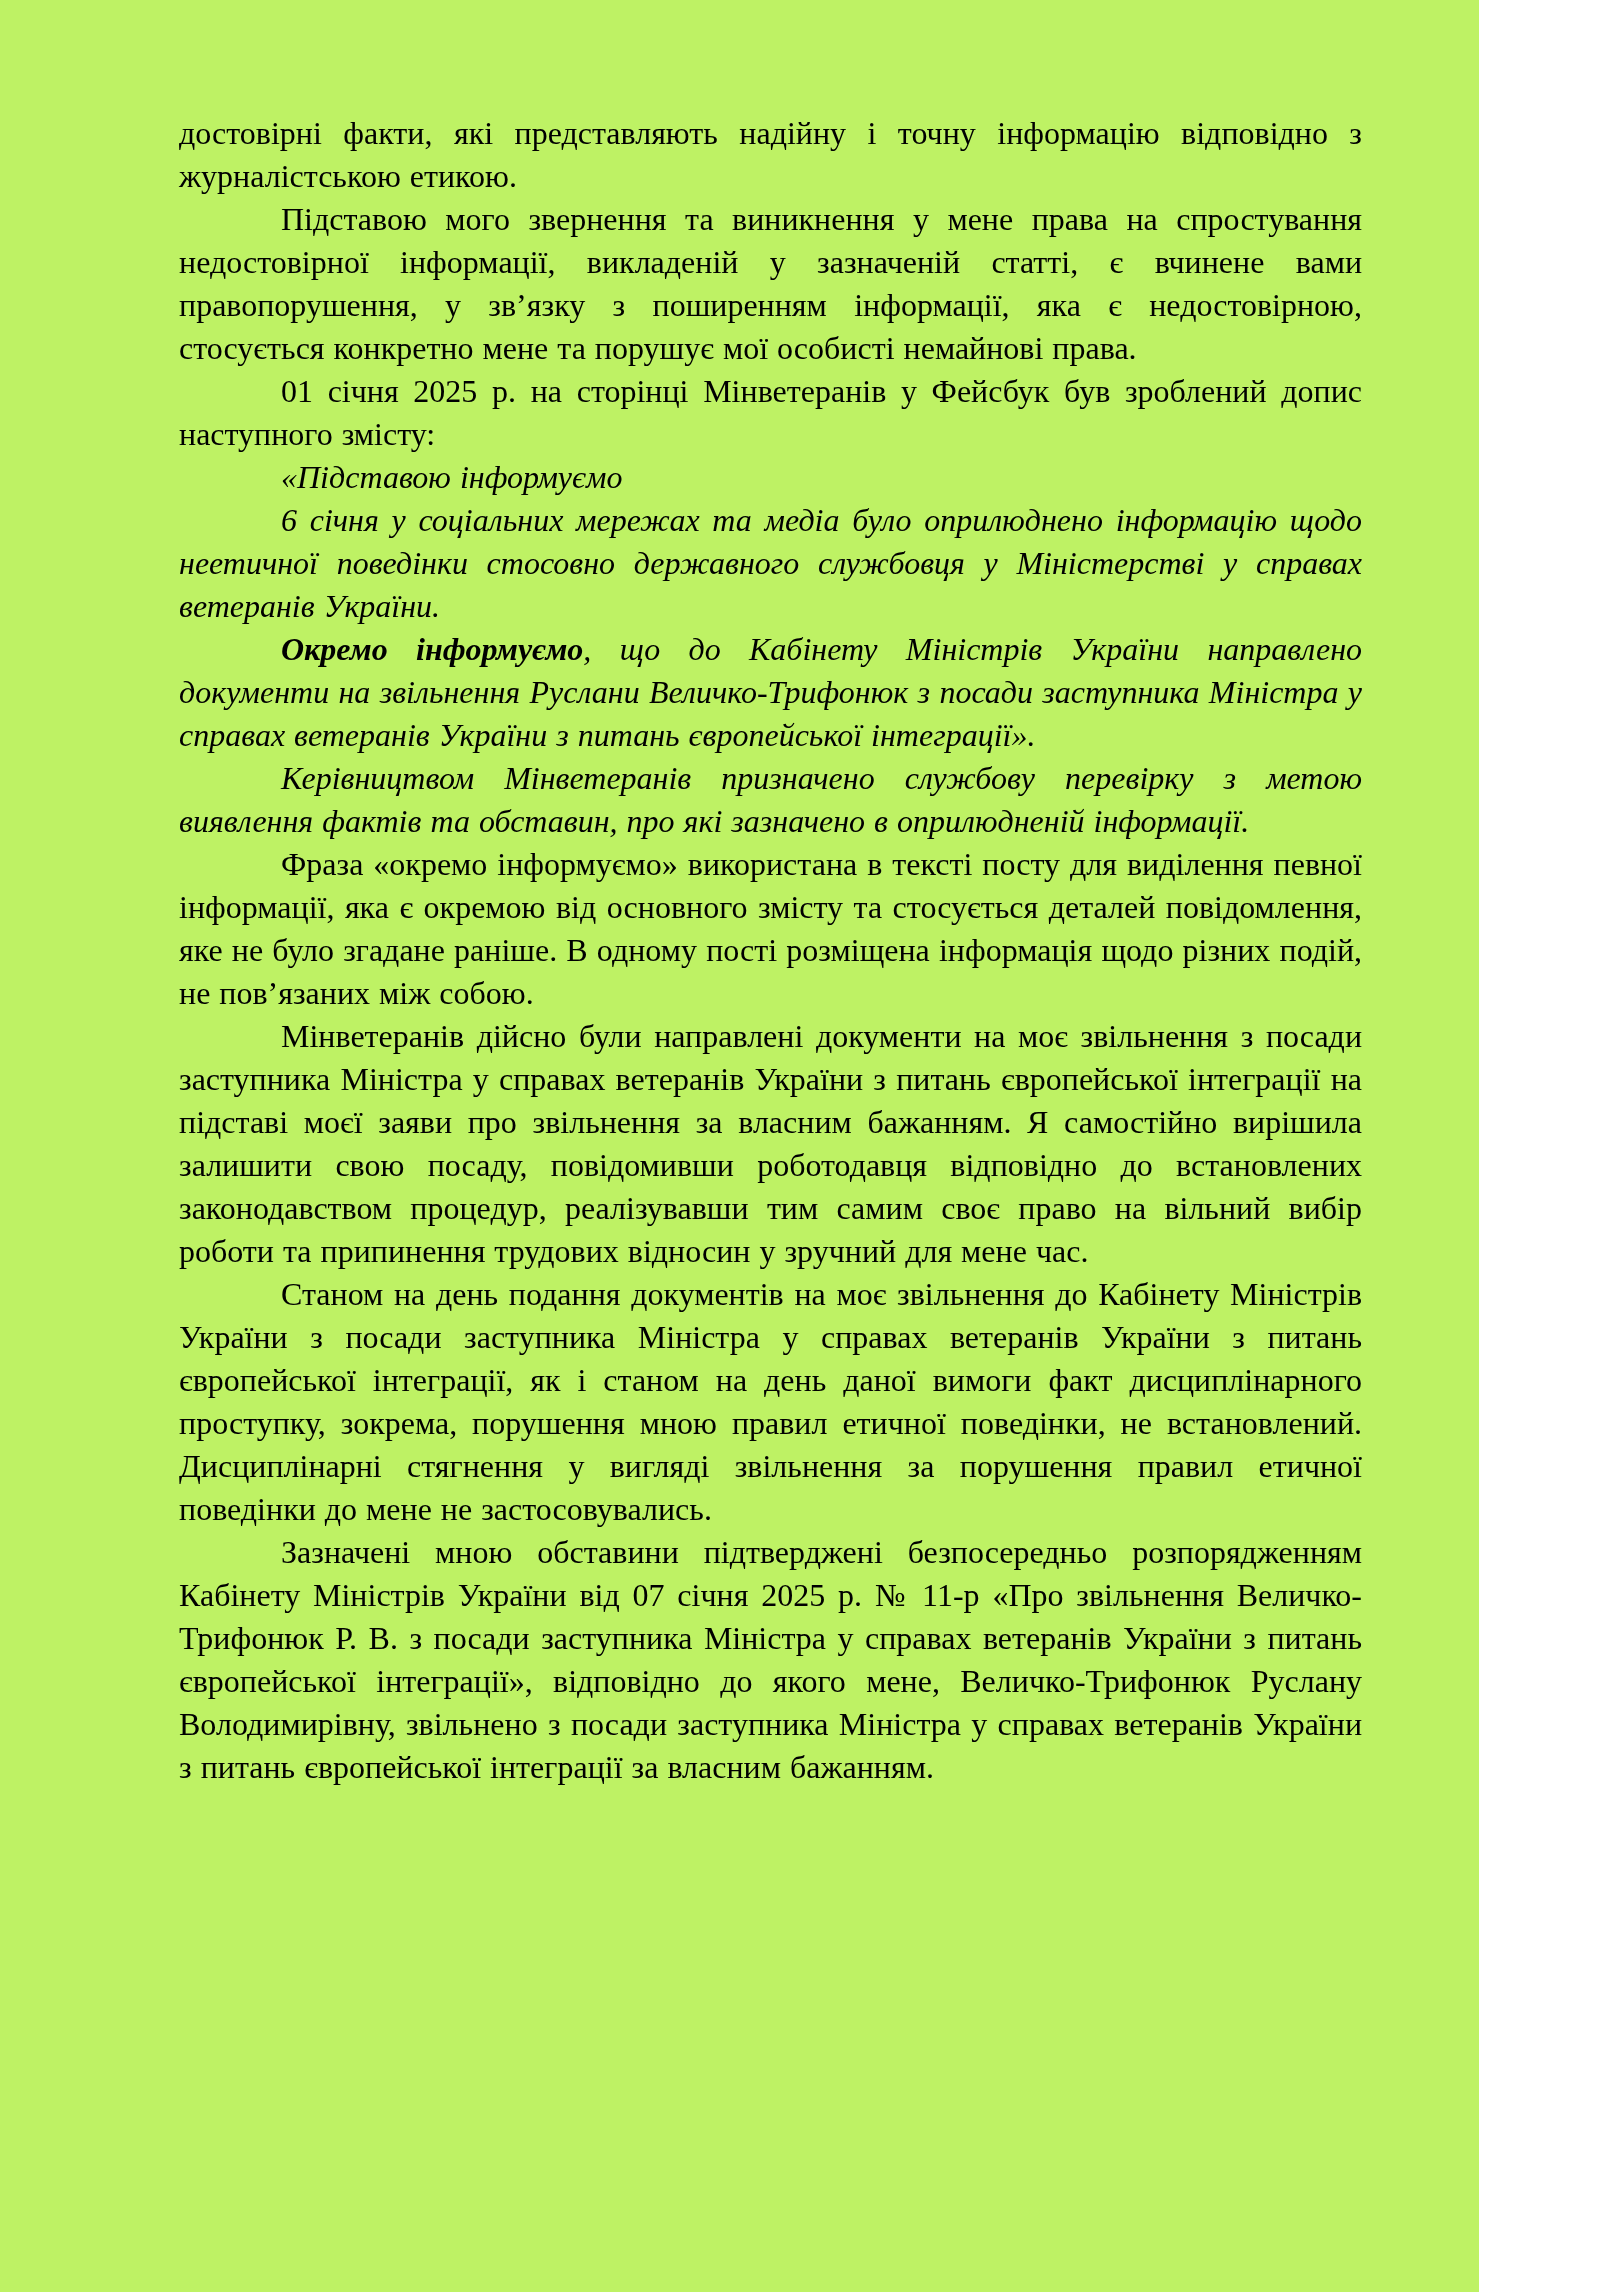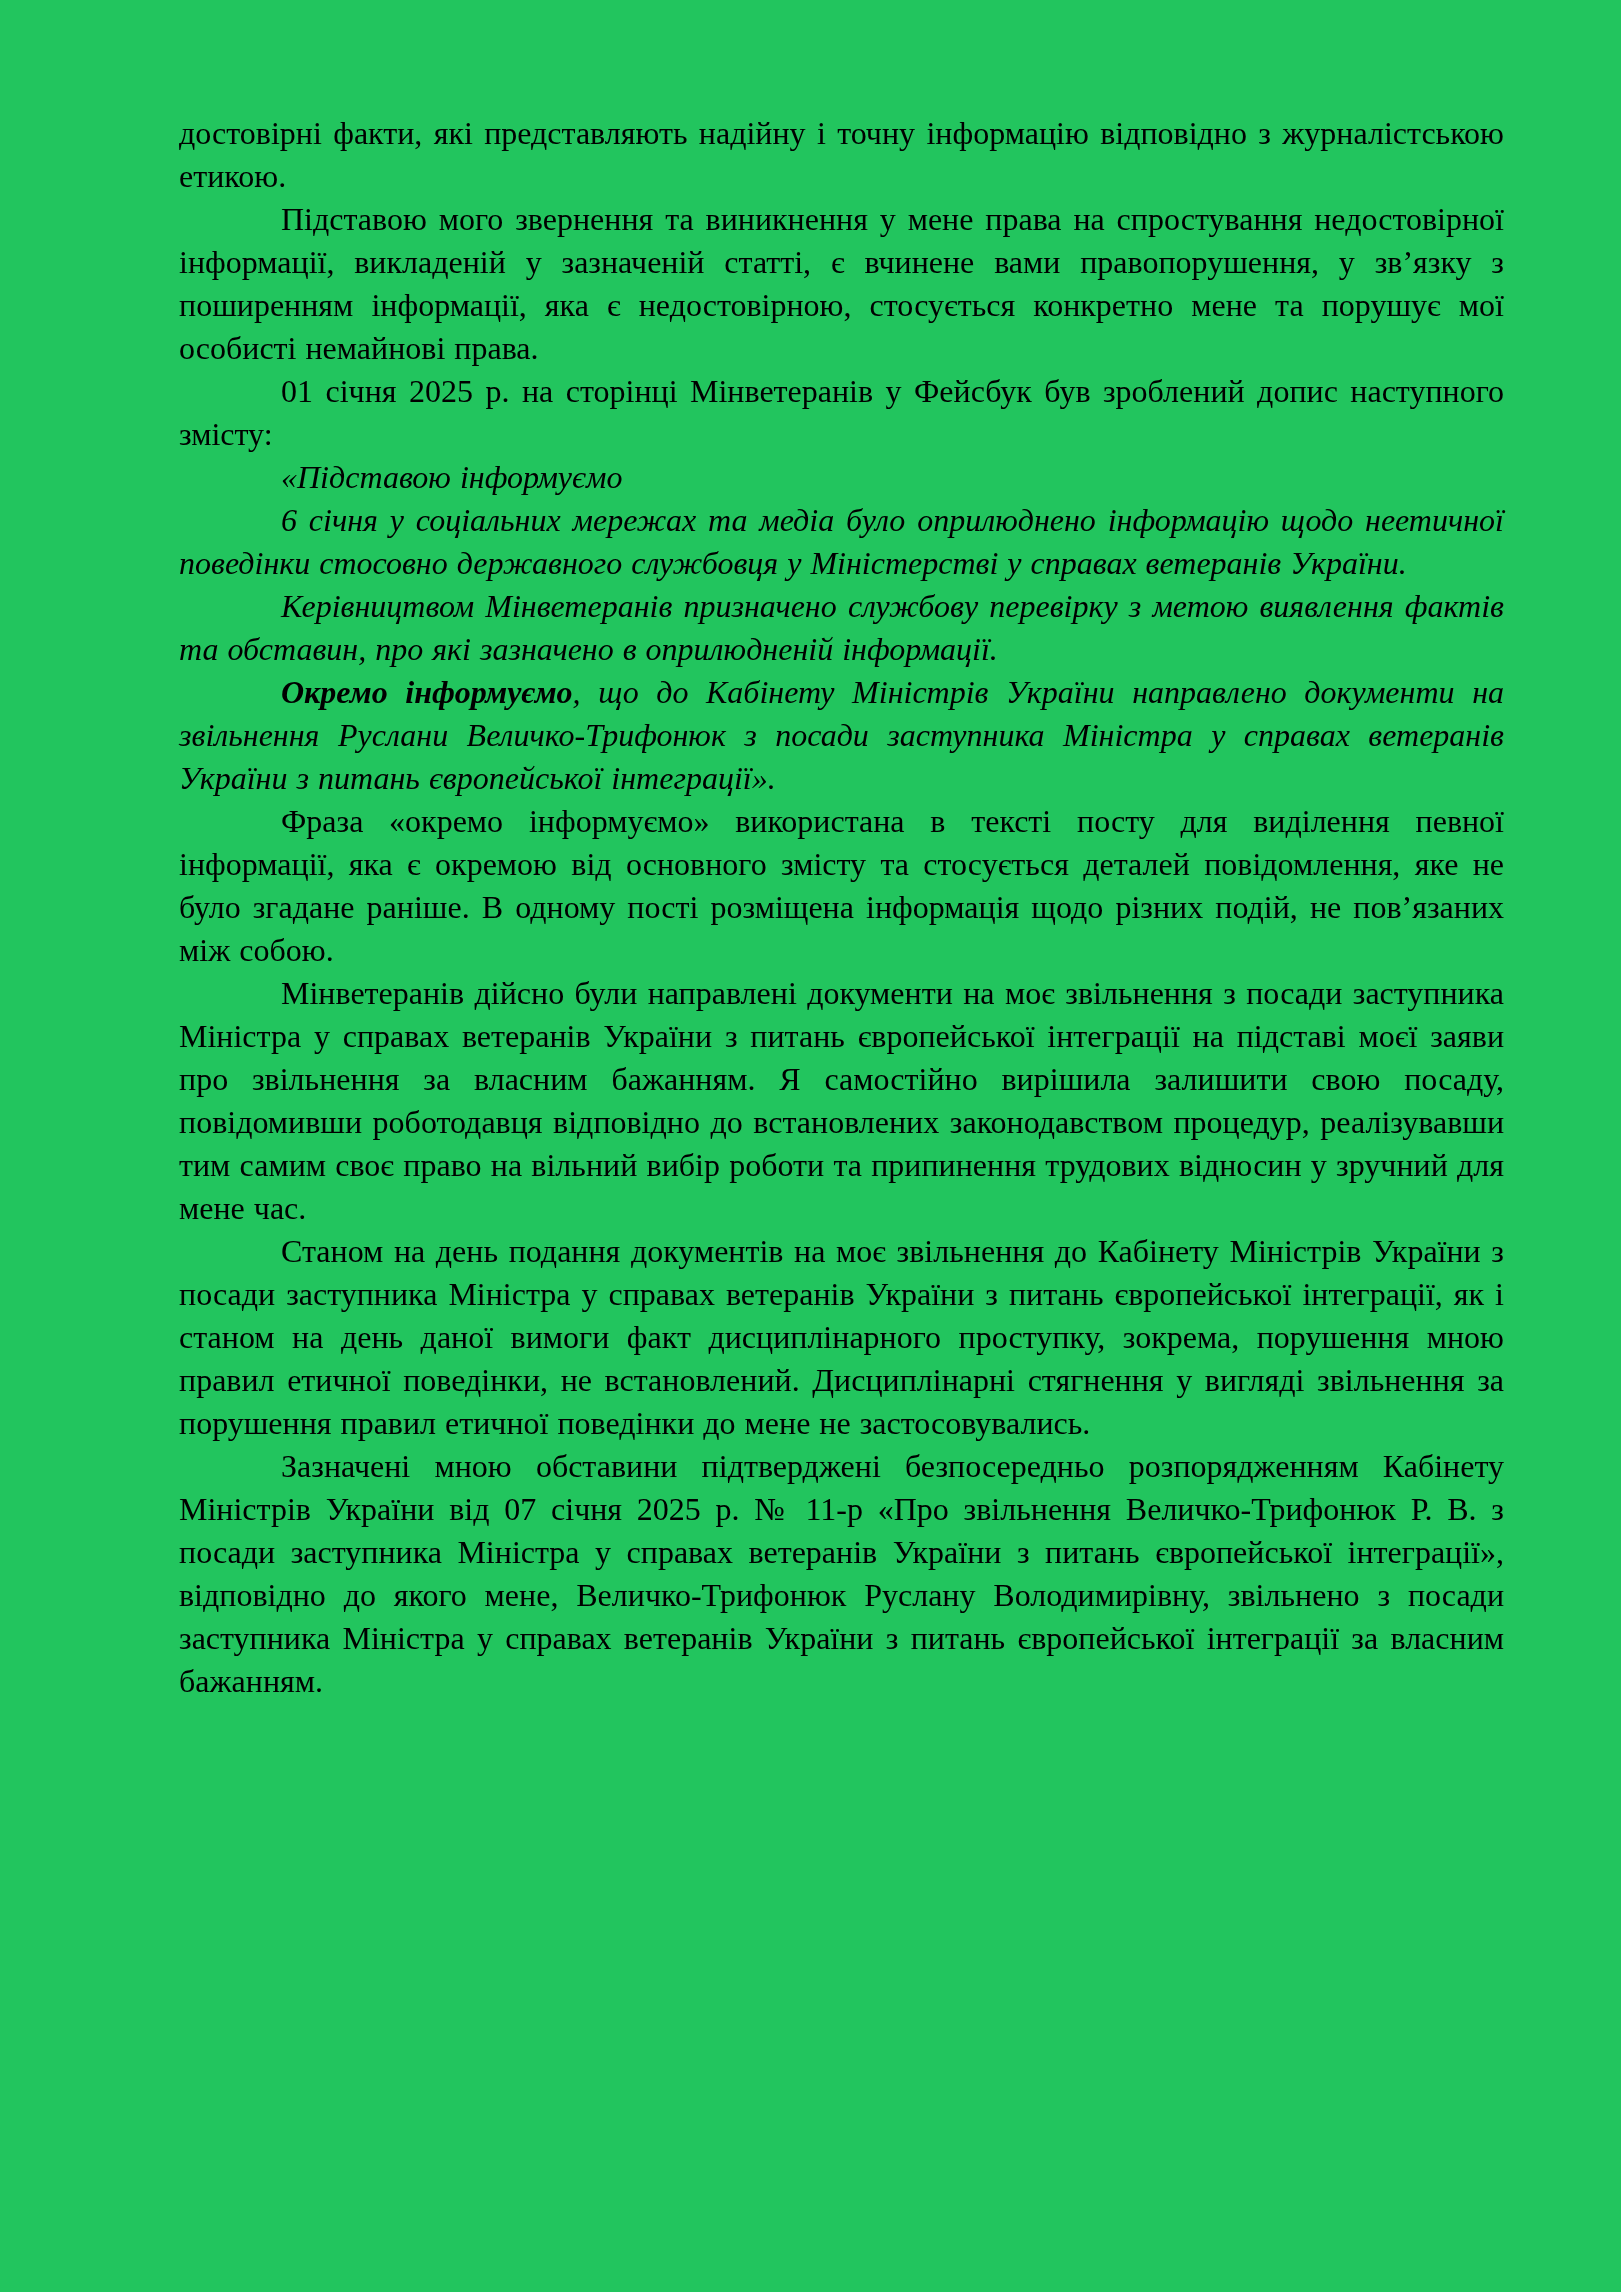--- a/index.html
+++ b/index.html
@@ -1,20 +1,20 @@
 <!DOCTYPE html>
 <html lang="uk"><head>
 <meta charset="utf-8">
 <style>
   html, body { margin: 0; padding: 0; background: #ffffff; }
   .page {
     position: relative;
-    width: 1621px;
+    width: 1479px;
     height: 2293px;
-    background: #22c55e;
+    background: #bef264;
     color: #000000;
     font-family: "Liberation Serif", "DejaVu Serif", serif;
     box-sizing: border-box;
     padding: 112px 117px 0 179px;
     overflow: hidden;
   }
   p.para {
     margin: 0;
     font-size: 32px;
     line-height: 43px;
@@ -36,20 +36,20 @@
 </style>
 </head>
 <body>
 
 <div class="page">
   <p class="para no-indent">достовірні факти, які представляють надійну і точну інформацію відповідно з журналістською етикою.</p>
   <p class="para">Підставою мого звернення та виникнення у мене права на спростування недостовірної інформації, викладеній у зазначеній статті, є вчинене вами правопорушення, у зв’язку з поширенням інформації, яка є недостовірною, стосується конкретно мене та порушує мої особисті немайнові права.</p>
   <p class="para">01 січня 2025 р. на сторінці Мінветеранів у Фейсбук був зроблений допис наступного змісту:</p>
   <p class="para it">«Підставою інформуємо</p>
   <p class="para it">6 січня у соціальних мережах та медіа було оприлюднено інформацію щодо неетичної поведінки стосовно державного службовця у Міністерстві у справах ветеранів України.</p>
+  <p class="para it"><span class="bi">Окремо інформуємо</span><span class="it">, що до Кабінету Міністрів України направлено документи на звільнення Руслани Величко-Трифонюк з посади заступника Міністра у справах ветеранів України з питань європейської інтеграції».</span></p>
   <p class="para it">Керівництвом Мінветеранів призначено службову перевірку з метою виявлення фактів та обставин, про які зазначено в оприлюдненій інформації.</p>
-  <p class="para it"><span class="bi">Окремо інформуємо</span><span class="it">, що до Кабінету Міністрів України направлено документи на звільнення Руслани Величко-Трифонюк з посади заступника Міністра у справах ветеранів України з питань європейської інтеграції».</span></p>
   <p class="para">Фраза «окремо інформуємо» використана в тексті посту для виділення певної інформації, яка є окремою від основного змісту та стосується деталей повідомлення, яке не було згадане раніше. В одному пості розміщена інформація щодо різних подій, не пов’язаних між собою.</p>
   <p class="para">Мінветеранів дійсно були направлені документи на моє звільнення з посади заступника Міністра у справах ветеранів України з питань європейської інтеграції на підставі моєї заяви про звільнення за власним бажанням. Я самостійно вирішила залишити свою посаду, повідомивши роботодавця відповідно до встановлених законодавством процедур, реалізувавши тим самим своє право на вільний вибір роботи та припинення трудових відносин у зручний для мене час.</p>
   <p class="para">Станом на день подання документів на моє звільнення до Кабінету Міністрів України з посади заступника Міністра у справах ветеранів України з питань європейської інтеграції, як і станом на день даної вимоги факт дисциплінарного проступку, зокрема, порушення мною правил етичної поведінки, не встановлений. Дисциплінарні стягнення у вигляді звільнення за порушення правил етичної поведінки до мене не застосовувались.</p>
   <p class="para">Зазначені мною обставини підтверджені безпосередньо розпорядженням Кабінету Міністрів України від 07 січня 2025 р. № 11-р «Про звільнення Величко-Трифонюк Р. В. з посади заступника Міністра у справах ветеранів України з питань європейської інтеграції», відповідно до якого мене, Величко-Трифонюк Руслану Володимирівну, звільнено з посади заступника Міністра у справах ветеранів України з питань європейської інтеграції за власним бажанням.</p>
 </div>
 
 
 </body></html>

